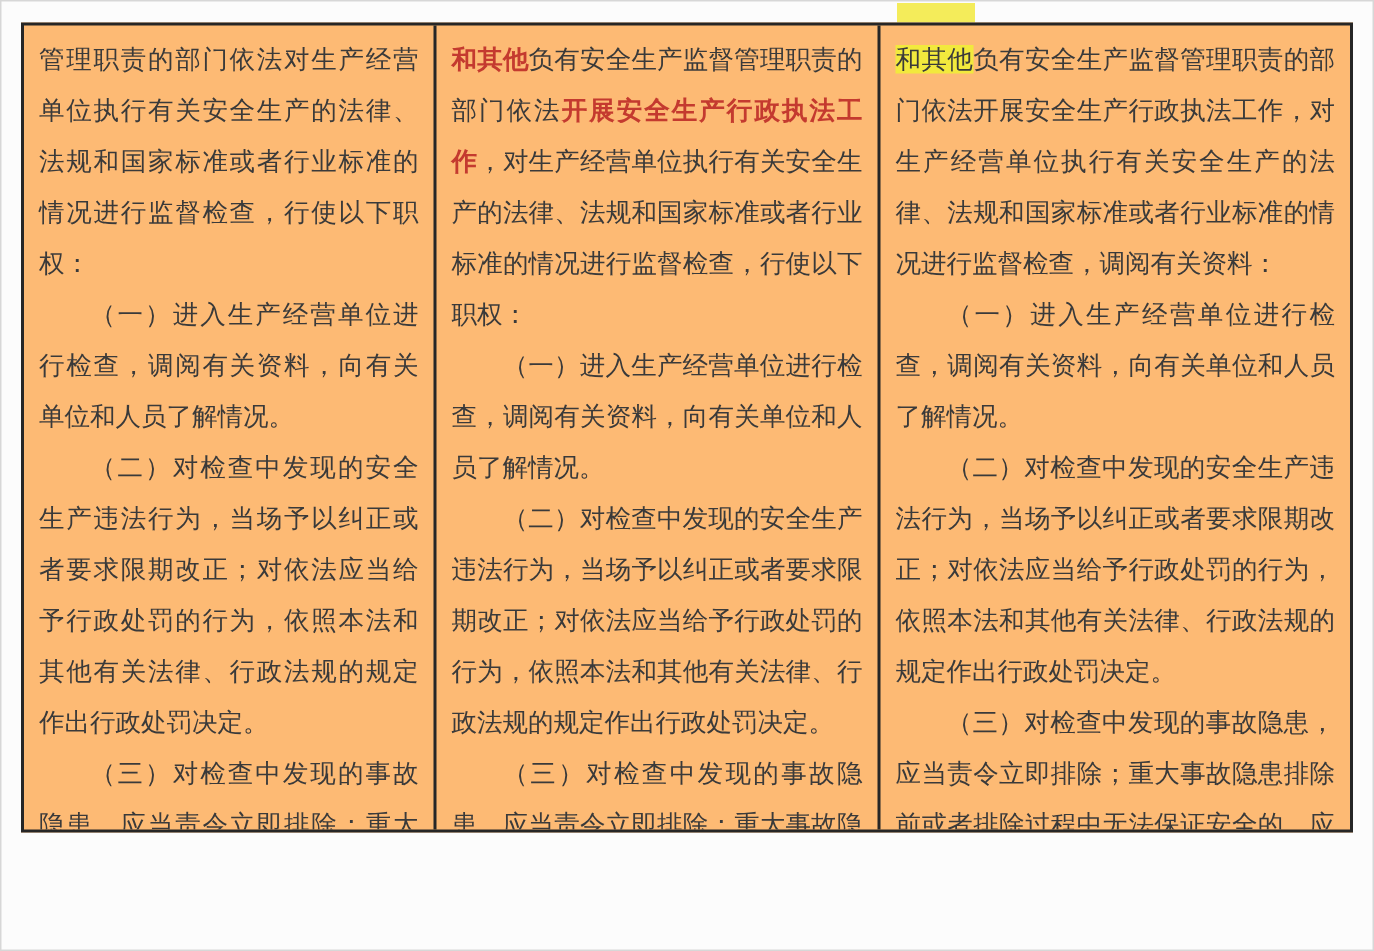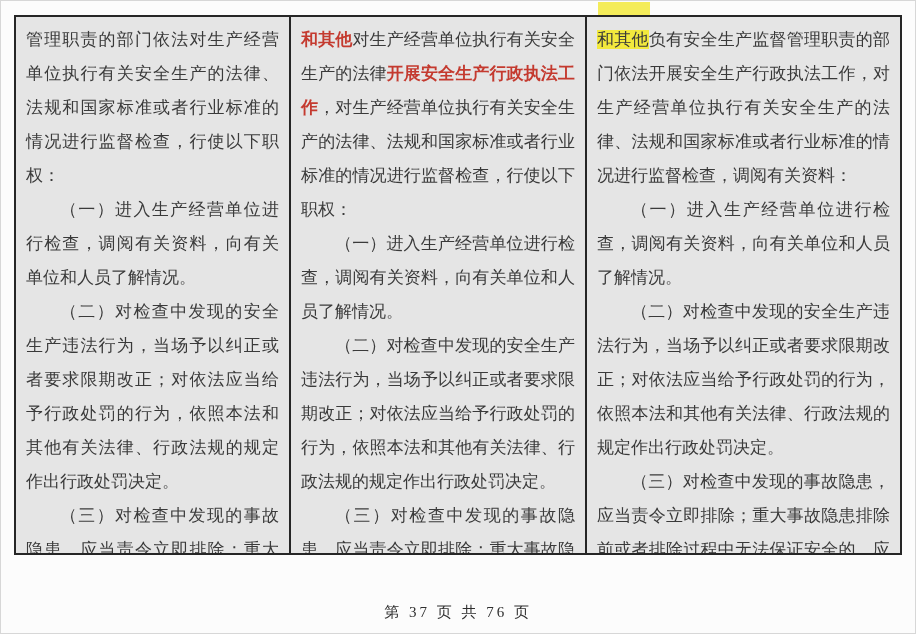--- a/index.html
+++ b/index.html
@@ -28,21 +28,21 @@
   }
 
   .law-table {
     position: absolute;
     left: 14px;
     top: 15px;
     width: 888px;
     height: 540px;
     display: flex;
     border: 2px solid #262626;
-    background: #e5e5e5;
+    background: #fdba74;
   }
 
   .cell {
     overflow: hidden;
     padding: 6px 10px 0 10px;
     font-size: 17px;
     line-height: 34px;
     text-align: justify;
     color: #3a3a3a;
   }
@@ -77,30 +77,29 @@
   <div class="law-table">
 
     <div class="cell cell-1">
       <p class="para cont">管理职责的部门依法对生产经营单位执行有关安全生产的法律、法规和国家标准或者行业标准的情况进行监督检查，行使以下职权：</p>
       <p class="para">（一）进入生产经营单位进行检查，调阅有关资料，向有关单位和人员了解情况。</p>
       <p class="para">（二）对检查中发现的安全生产违法行为，当场予以纠正或者要求限期改正；对依法应当给予行政处罚的行为，依照本法和其他有关法律、行政法规的规定作出行政处罚决定。</p>
       <p class="para">（三）对检查中发现的事故隐患，应当责令立即排除；重大事故隐患排除前或者排除过程中无法保证安全的，应当责令从危险区域内撤出</p>
     </div>
 
     <div class="cell cell-2">
-      <p class="para cont"><span class="red">和其他</span><span>对生产经营单位执行有关安全生产的法律</span><span class="red">开展安全生产行政执法工作</span><span>，对生产经营单位执行有关安全生产的法律、法规和国家标准或者行业标准的情况进行监督检查，行使以下职权：</span></p>
+      <p class="para cont"><span class="red">和其他</span><span>负有安全生产监督管理职责的部门依法</span><span class="red">开展安全生产行政执法工作</span><span>，对生产经营单位执行有关安全生产的法律、法规和国家标准或者行业标准的情况进行监督检查，行使以下职权：</span></p>
       <p class="para">（一）进入生产经营单位进行检查，调阅有关资料，向有关单位和人员了解情况。</p>
       <p class="para">（二）对检查中发现的安全生产违法行为，当场予以纠正或者要求限期改正；对依法应当给予行政处罚的行为，依照本法和其他有关法律、行政法规的规定作出行政处罚决定。</p>
       <p class="para">（三）对检查中发现的事故隐患，应当责令立即排除；重大事故隐患排除前或者排除过程中无法保证安全的，应当责令</p>
     </div>
 
     <div class="cell cell-3">
       <p class="para cont"><span class="hl">和其他</span><span>负有安全生产监督管理职责的部门依法开展安全生产行政执法工作，对生产经营单位执行有关安全生产的法律、法规和国家标准或者行业标准的情况进行监督检查，调阅有关资料：</span></p>
       <p class="para">（一）进入生产经营单位进行检查，调阅有关资料，向有关单位和人员了解情况。</p>
       <p class="para">（二）对检查中发现的安全生产违法行为，当场予以纠正或者要求限期改正；对依法应当给予行政处罚的行为，依照本法和其他有关法律、行政法规的规定作出行政处罚决定。</p>
       <p class="para">（三）对检查中发现的事故隐患，应当责令立即排除；重大事故隐患排除前或者排除过程中无法保证安全的，应当责令</p>
     </div>
 
   </div>
 
-  <div class="footer">第 37 页 共 76 页</div>
 
 </div>
 
 </body></html>

